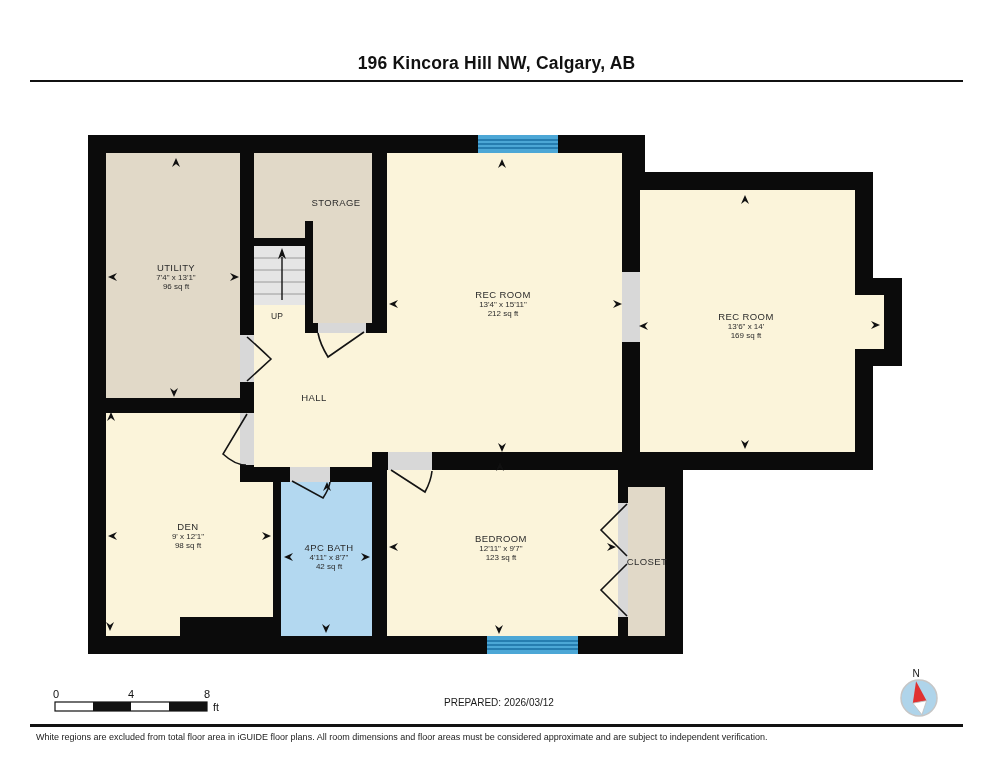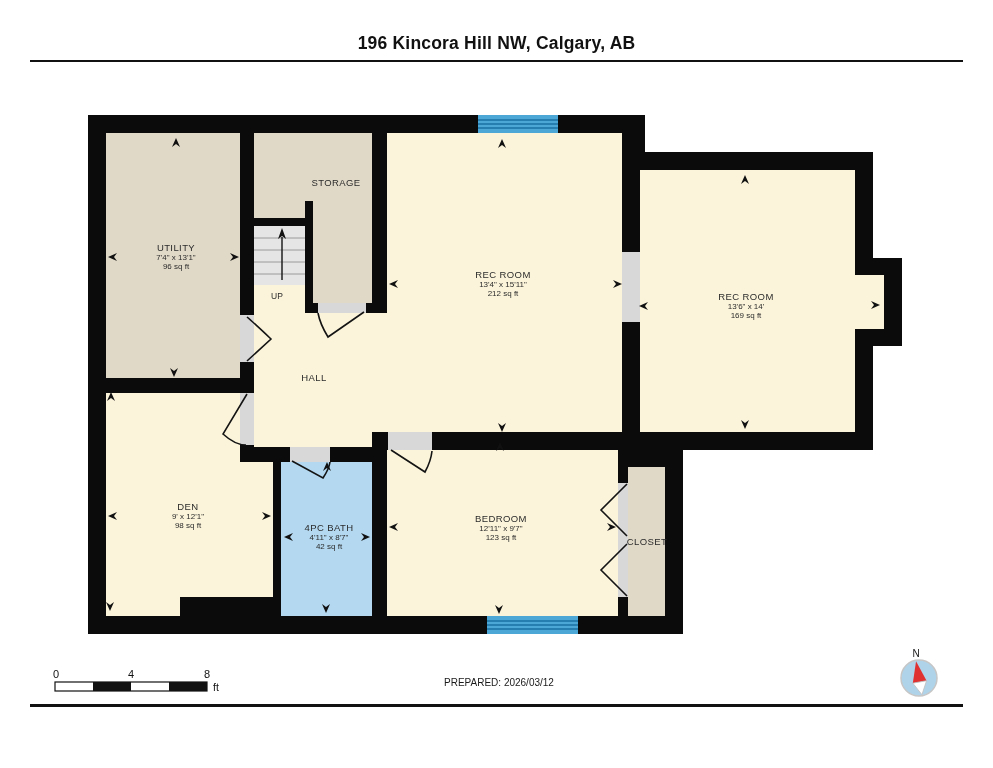--- a/index.html
+++ b/index.html
@@ -1,17 +1,17 @@
 <!DOCTYPE html>
 <html><head>
 <meta charset="utf-8">
 <style>
   html,body{margin:0;padding:0;background:#ffffff;}
   .page{position:relative;width:993px;height:724px;background:#ffffff;overflow:hidden;
-        font-family:"Liberation Sans",sans-serif;}
+        font-family:"Liberation Sans",sans-serif;margin-top:20px;}
   .title{position:absolute;top:33px;left:0;width:993px;text-align:center;
          font-size:17.5px;font-weight:bold;color:#111;letter-spacing:.2px;}
   .rule{position:absolute;left:30px;width:933px;background:#111;}
   .rule-top{top:60px;height:2px;}
   .rule-bottom{top:704px;height:3px;}
   .subtitle{position:absolute;top:70px;left:375px;display:flex;gap:10px;align-items:flex-start;}
   .floor-label{font-size:11px;font-weight:bold;color:#111;white-space:nowrap;}
   .areas{display:flex;flex-direction:column;line-height:13.5px;font-size:10.5px;color:#222;white-space:nowrap;}
   .footer{position:absolute;top:712px;left:36px;width:930px;font-size:9px;color:#222;}
   svg{position:absolute;top:0;left:0;}
@@ -202,14 +202,15 @@
       <circle cx="919" cy="678" r="18" fill="#AFD4EA" stroke="#C6C6C6" stroke-width="1.5"></circle>
       <g transform="rotate(-10 919 678)">
         <polygon points="919,661 926,682 912,682" fill="#E03131"></polygon>
         <polygon points="912,682 926,682 919,695" fill="#FFFFFF" stroke="#BFBFBF" stroke-width="0.8"></polygon>
       </g>
     </g>
 
   </svg>
 
   <div class="rule rule-bottom"></div>
+  <div class="footer">White regions are excluded from total floor area in iGUIDE floor plans. All room dimensions and floor areas must be considered approximate and are subject to independent verification.</div>
 
 </div>
 
 </body></html>

